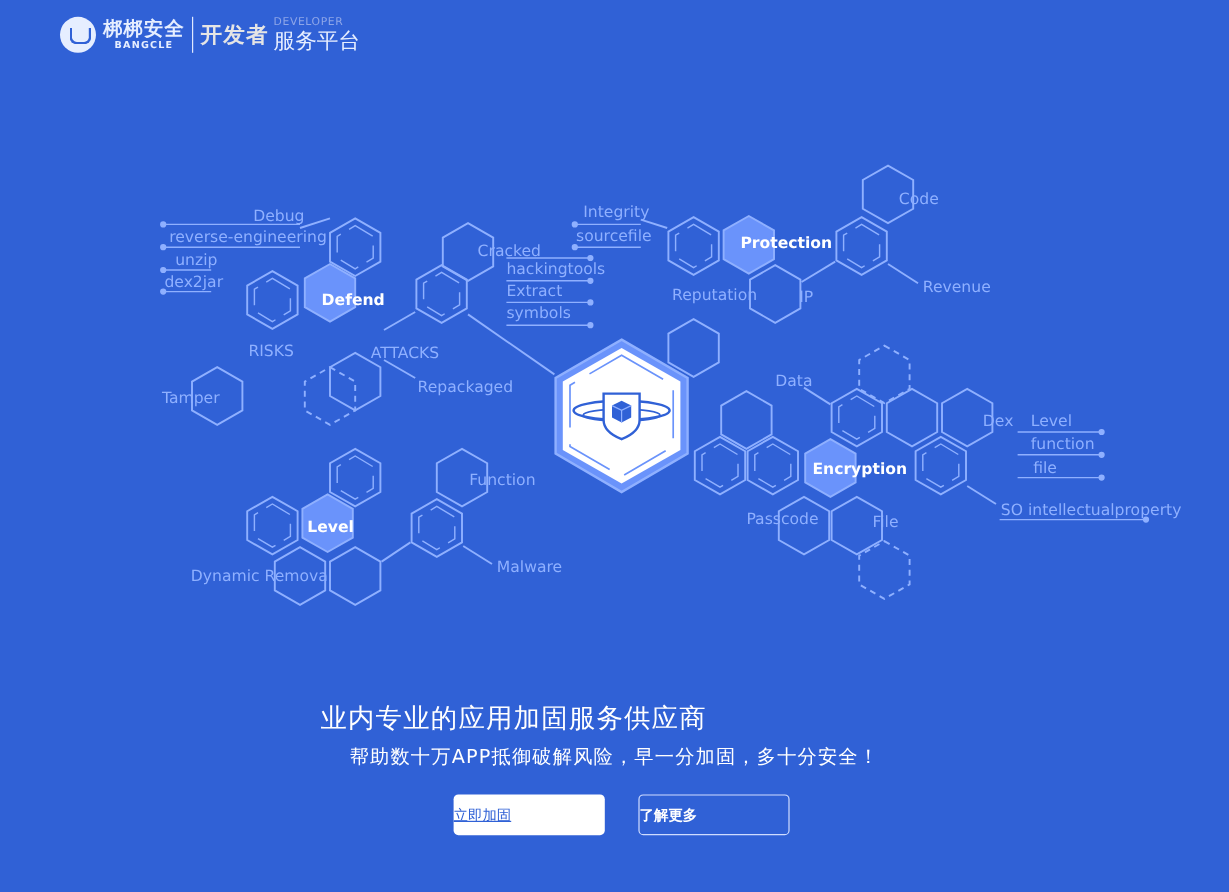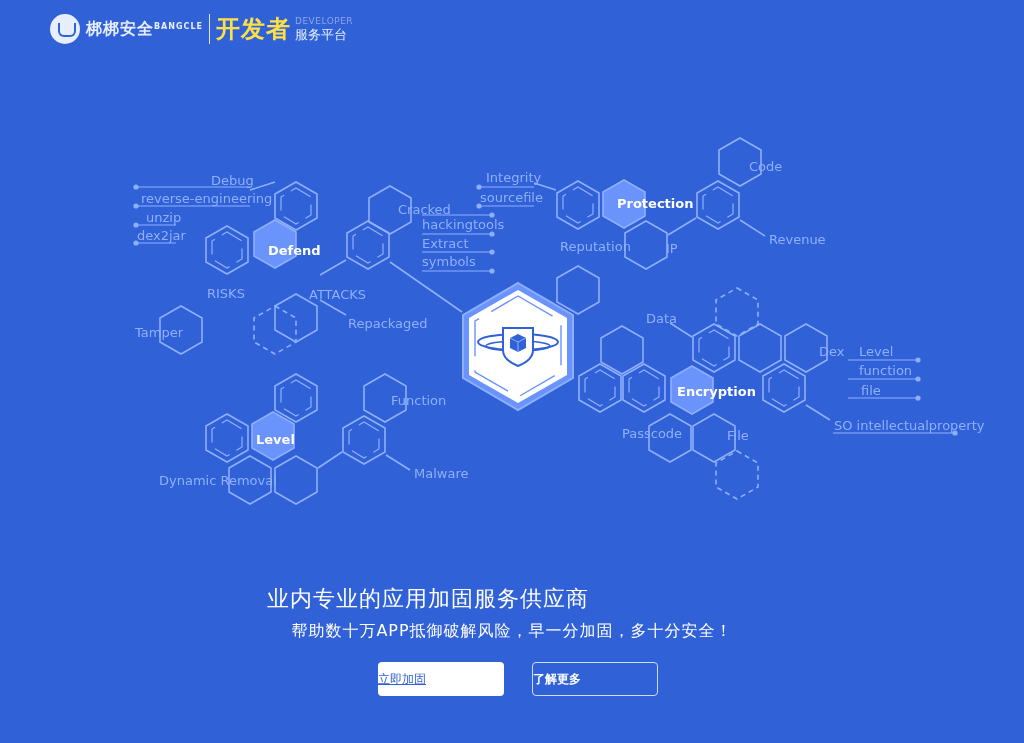--- a/index.html
+++ b/index.html
@@ -1,28 +1,28 @@
 <!DOCTYPE html>
 <html><head>
 <meta charset="utf-8">
 <style>
   html,body{margin:0;padding:0;}
   body{width:1024px;height:743px;background:#3061d6;overflow:hidden;position:relative;font-family:"DejaVu Sans","Liberation Sans",sans-serif;color:#fff;}
   .header{position:absolute;left:0;top:0;width:1024px;height:60px;}
   .logo{position:absolute;left:50px;top:12px;height:34px;display:flex;align-items:center;}
   .logo-badge{width:30px;height:30px;border-radius:50%;background:#e6eeff;position:relative;}
   .logo-badge:after{content:"";position:absolute;left:8px;top:9px;width:14px;height:12px;border:2px solid #3061d6;border-top:none;border-radius:0 0 6px 6px;}
-  .logo-cn{margin-left:6px;display:flex;line-height:1;}
+  .logo-cn{margin-left:6px;display:flex;flex-direction:column;line-height:1;align-items:center;}
   .logo-cn .a{font-size:16px;font-weight:bold;color:#e6eeff;letter-spacing:1px;}
   .logo-cn .b{font-size:8px;font-weight:bold;color:#e6eeff;letter-spacing:1px;margin-top:2px;}
   .logo-sep{width:1px;height:30px;background:#dfe8ff;margin:0 6px;}
-  .logo-dev{font-size:24px;color:#fde047;font-weight:bold;letter-spacing:1px;}
+  .logo-dev{font-size:18px;color:#e5e5e5;font-weight:bold;letter-spacing:1px;}
   .logo-sub{margin-left:4px;display:flex;flex-direction:column;line-height:1;}
   .logo-sub .en{font-size:9px;color:#8ea6e8;letter-spacing:0.5px;}
-  .logo-sub .cn{font-size:13px;color:#e6eeff;margin-top:2px;}
+  .logo-sub .cn{font-size:18px;color:#e6eeff;margin-top:2px;}
   .nav{position:absolute;top:24px;left:0;width:1024px;height:30px;}
   .nav a{position:absolute;font-size:13px;color:#f2f5ff;text-decoration:none;white-space:nowrap;transform:translateX(-50%);}
   .nav a.active:after{content:"";position:absolute;left:-12px;right:-12px;top:23px;height:2px;background:#fff;}
   svg.diagram{position:absolute;left:0;top:0;}
   .lbl{position:absolute;font-size:13px;color:#8fb0ff;white-space:nowrap;}
   .big{position:absolute;font-size:13px;font-weight:bold;color:#ffffff;white-space:nowrap;}
   .hero-title{position:absolute;top:584px;left:0;width:856px;text-align:center;font-size:22px;color:#fff;letter-spacing:1px;}
   .hero-sub{position:absolute;top:621px;left:0;width:1024px;text-align:center;font-size:16px;color:#fff;letter-spacing:1px;}
   .btn{position:absolute;top:662px;width:126px;height:34px;border-radius:4px;font-size:12px;display:flex;align-items:center;justify-content:flex-start;cursor:pointer;box-sizing:border-box;}
   .btn-primary{left:378px;background:#fff;color:#3061d6;}

